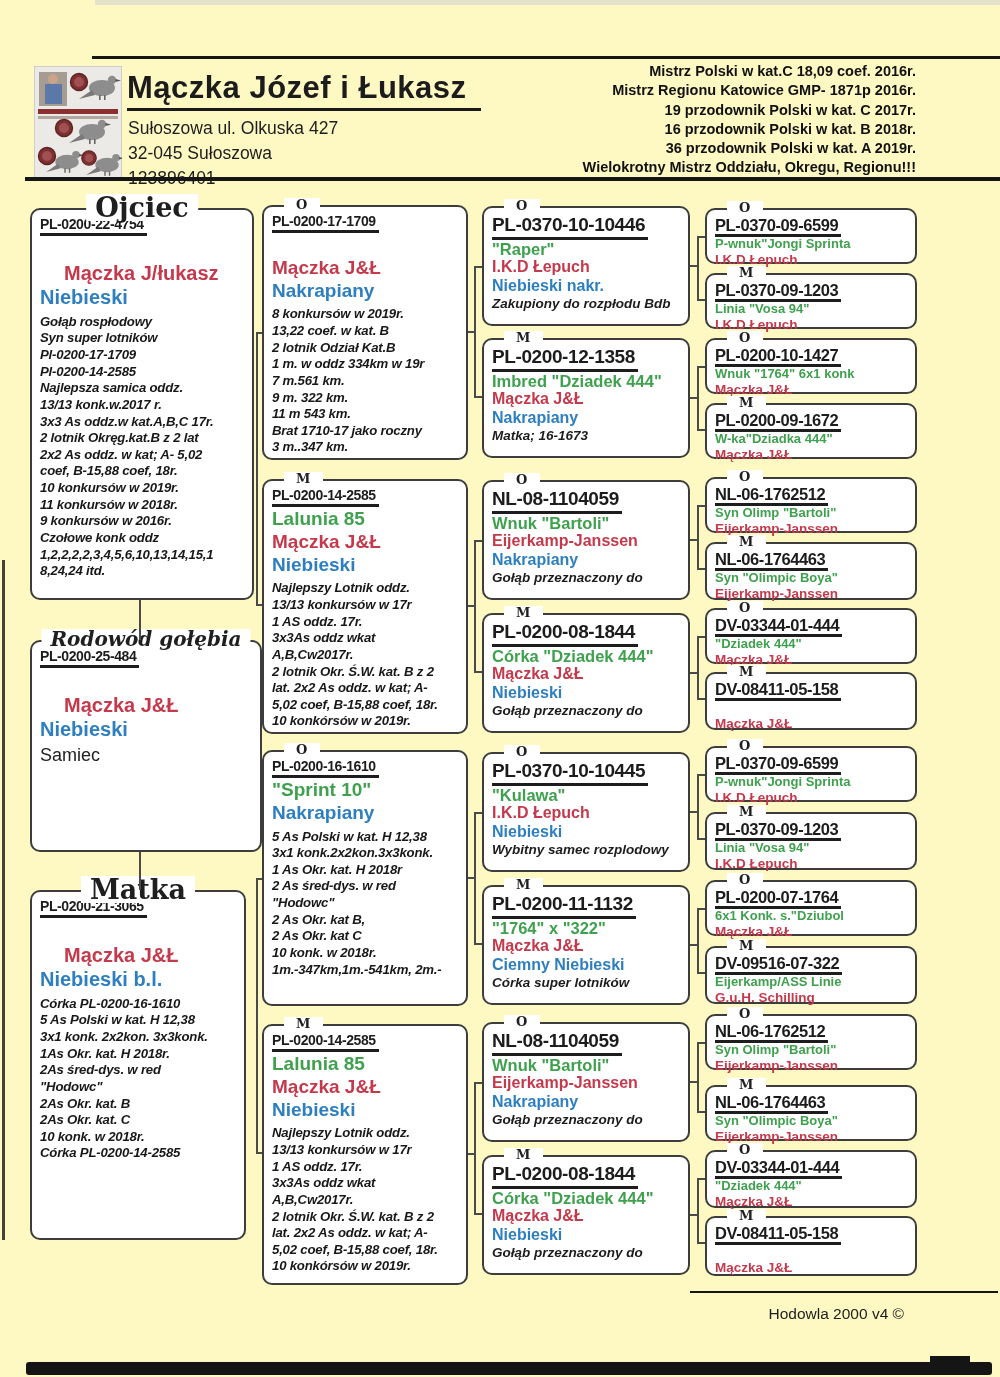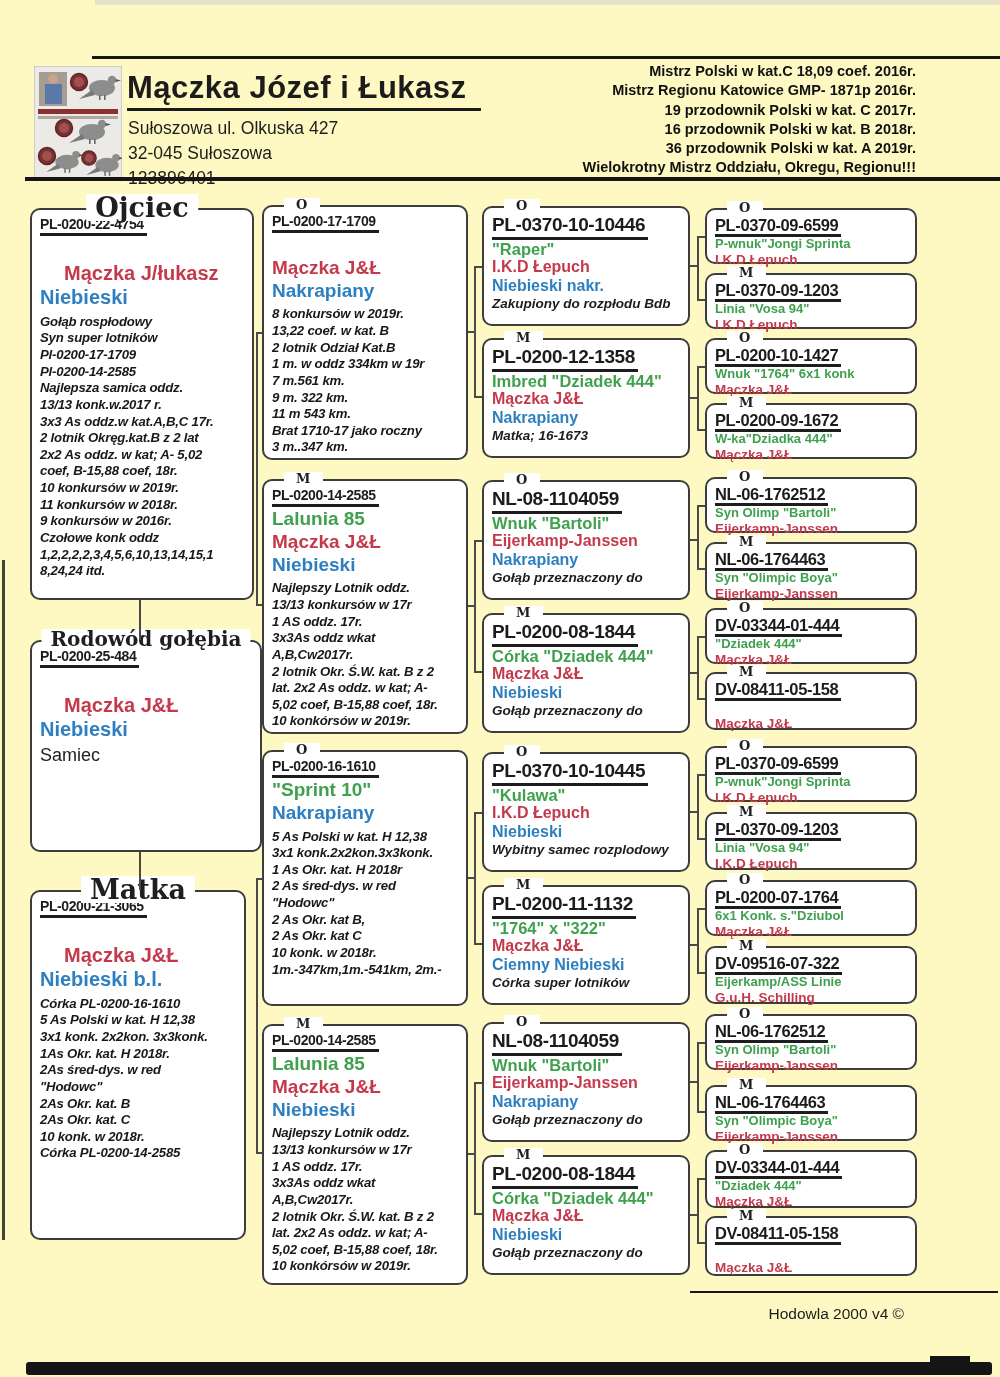--- a/index.html
+++ b/index.html
@@ -11,21 +11,21 @@
       letter-spacing:.5px;border-bottom:3px solid #1a1a1a;padding:0 14px 2px 0;white-space:nowrap;}
   .addr{position:absolute;left:128px;top:116px;font-size:17.5px;line-height:1.42;color:#1d1d1d;white-space:pre-line;}
   .ach{position:absolute;right:84px;top:62px;text-align:right;font-size:14.5px;font-weight:bold;
       line-height:1.33;color:#111;white-space:pre-line;}
   .rule{position:absolute;background:#161616;}
   
   .pbox{position:absolute;border:2px solid #3d3d3d;border-radius:10px;background:#fff;padding:6px 8px 0;box-sizing:border-box;}
   .legend{position:absolute;background:#fff;font-family:"DejaVu Serif",serif;font-weight:bold;
       color:#1f1f1f;line-height:1;padding:0 9px;white-space:nowrap;}
   .legend.big{top:-16px;left:50%;transform:translateX(-50%);font-size:27px;}
-  .legend.mid{top:-13px;left:50%;transform:translateX(-50%);font-size:20px;}
+  .legend.mid{top:-13px;left:50%;transform:translateX(-50%);font-size:20px;font-style:italic;}
   .legend.om{top:-9px;left:20px;font-size:13px;letter-spacing:1px;padding:0 12px;}
   .ring{font-weight:bold;line-height:1.2;}
   .ring span{display:inline-block;border-bottom:3px solid #1d1d1d;padding:0 3px 0 0;letter-spacing:-.4px;}
   .b1 .ring,.b2 .ring{font-size:14px;}
   .b3 .ring{font-size:19px;}
   .b4 .ring{font-size:16.5px;line-height:1.1;}
   .name{color:var(--green,#3fa14e);font-weight:bold;}
   .owner{color:var(--red,#c43a4c);font-weight:bold;}
   .pcolor{color:var(--blue,#2e7fc0);font-weight:bold;}
   .b1 .owner{margin-top:25px;font-size:20px;line-height:1.2;margin-left:24px;}

